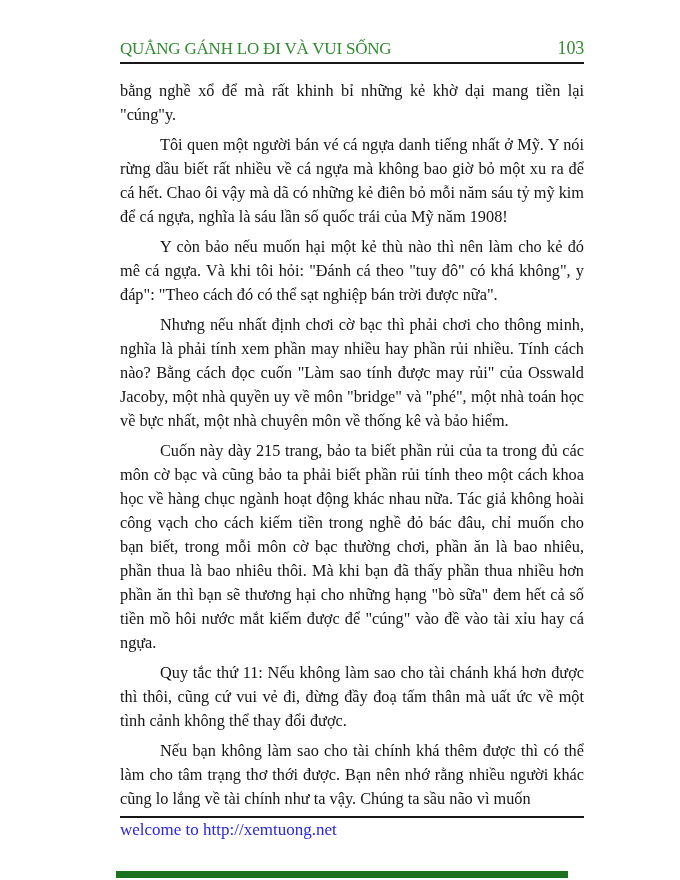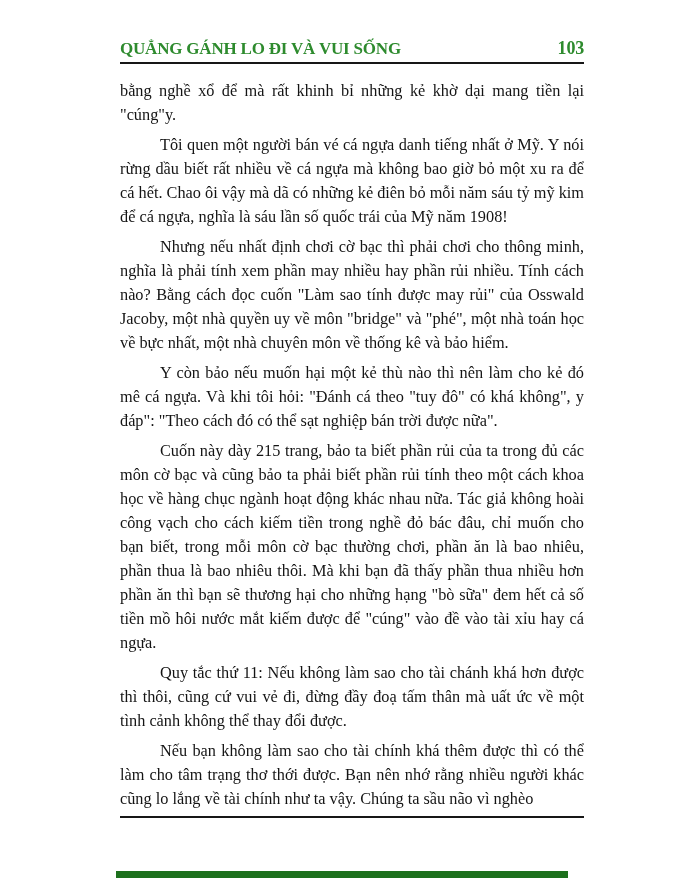--- a/index.html
+++ b/index.html
@@ -6,22 +6,22 @@
   html,body { width:680px; height:880px; background:#ffffff; }
   .page {
     position:relative; width:680px; height:880px; background:#ffffff; overflow:hidden;
     font-family:"Liberation Serif","DejaVu Serif",serif; color:#151515;
   }
   .content-col { position:absolute; left:120px; top:0; width:464px; }
   .page-header {
     margin-top:38px; display:flex; justify-content:space-between; align-items:flex-end;
     color:#2e8b2e; font-size:17px; letter-spacing:-0.2px; white-space:nowrap;
   }
-  .page-header .title { font-weight:bold; }
-  .page-header .pagenum { font-weight:bold; font-size:18px; }
+  .page-header .title { font-weight:normal; }
+  .page-header .pagenum { font-weight:normal; font-size:18px; }
   .rule { height:2px; background:#161616; }
   .header-rule { margin-top:3px; }
   .body-text {
     margin-top:15px; font-size:16.3px; line-height:24px;
     text-align:justify; text-justify:inter-word; color:#141414;
   }
   .body-text p { margin:0 0 6px 0; }
   .body-text p.indent { text-indent:40px; }
   .footer-rule { position:absolute; left:120px; top:816px; width:464px; }
   .footer-link {
@@ -36,23 +36,24 @@
 <div class="page">
   <div class="content-col">
     <div class="page-header">
       <span class="title">QUẲNG GÁNH LO ĐI VÀ VUI SỐNG</span>
       <span class="pagenum">103</span>
     </div>
     <div class="rule header-rule"></div>
     <div class="body-text">
       <p>bằng nghề xổ để mà rất khinh bỉ những kẻ khờ dại mang tiền lại "cúng"y.</p>
       <p class="indent">Tôi quen một người bán vé cá ngựa danh tiếng nhất ở Mỹ. Y nói rừng dầu biết rất nhiều về cá ngựa mà không bao giờ bỏ một xu ra để cá hết. Chao ôi vậy mà dã có những kẻ điên bỏ mỗi năm sáu tỷ mỹ kim để cá ngựa, nghĩa là sáu lần số quốc trái của Mỹ năm 1908!</p>
+      <p class="indent">Y còn bảo nếu muốn hại một kẻ thù nào thì nên làm cho kẻ đó mê cá ngựa. Và khi tôi hỏi: "Đánh cá theo "tuy đô" có khá không", y đáp": "Theo cách đó có thể sạt nghiệp bán trời được nữa".</p>
       <p class="indent">Nhưng nếu nhất định chơi cờ bạc thì phải chơi cho thông minh, nghĩa là phải tính xem phần may nhiều hay phần rủi nhiều. Tính cách nào? Bằng cách đọc cuốn "Làm sao tính được may rủi" của Osswald Jacoby, một nhà quyền uy về môn "bridge" và "phé", một nhà toán học về bực nhất, một nhà chuyên môn về thống kê và bảo hiểm.</p>
-      <p class="indent">Y còn bảo nếu muốn hại một kẻ thù nào thì nên làm cho kẻ đó mê cá ngựa. Và khi tôi hỏi: "Đánh cá theo "tuy đô" có khá không", y đáp": "Theo cách đó có thể sạt nghiệp bán trời được nữa".</p>
       <p class="indent">Cuốn này dày 215 trang, bảo ta biết phần rủi của ta trong đủ các môn cờ bạc và cũng bảo ta phải biết phần rủi tính theo một cách khoa học về hàng chục ngành hoạt động khác nhau nữa. Tác giả không hoài công vạch cho cách kiếm tiền trong nghề đỏ bác đâu, chỉ muốn cho bạn biết, trong mỗi môn cờ bạc thường chơi, phần ăn là bao nhiêu, phần thua là bao nhiêu thôi. Mà khi bạn đã thấy phần thua nhiều hơn phần ăn thì bạn sẽ thương hại cho những hạng "bò sữa" đem hết cả số tiền mồ hôi nước mắt kiếm được để "cúng" vào đề vào tài xỉu hay cá ngựa.</p>
       <p class="indent">Quy tắc thứ 11: Nếu không làm sao cho tài chánh khá hơn được thì thôi, cũng cứ vui vẻ đi, đừng đầy đoạ tấm thân mà uất ức về một tình cảnh không thể thay đổi được.</p>
-      <p class="indent">Nếu bạn không làm sao cho tài chính khá thêm được thì có thể làm cho tâm trạng thơ thới được. Bạn nên nhớ rằng nhiều người khác cũng lo lắng về tài chính như ta vậy. Chúng ta sầu não vì nghèo</p>
+      <p class="indent">Nếu bạn không làm sao cho tài chính khá thêm được thì có thể làm cho tâm trạng thơ thới được. Bạn nên nhớ rằng nhiều người khác cũng lo lắng về tài chính như ta vậy. Chúng ta sầu não vì muốn</p>
     </div>
   </div>
 
   <div class="rule footer-rule"></div>
+  <a class="footer-link">welcome to http://xemtuong.net</a>
   <div class="bottom-bar"></div>
 </div>
 
 </body></html>

